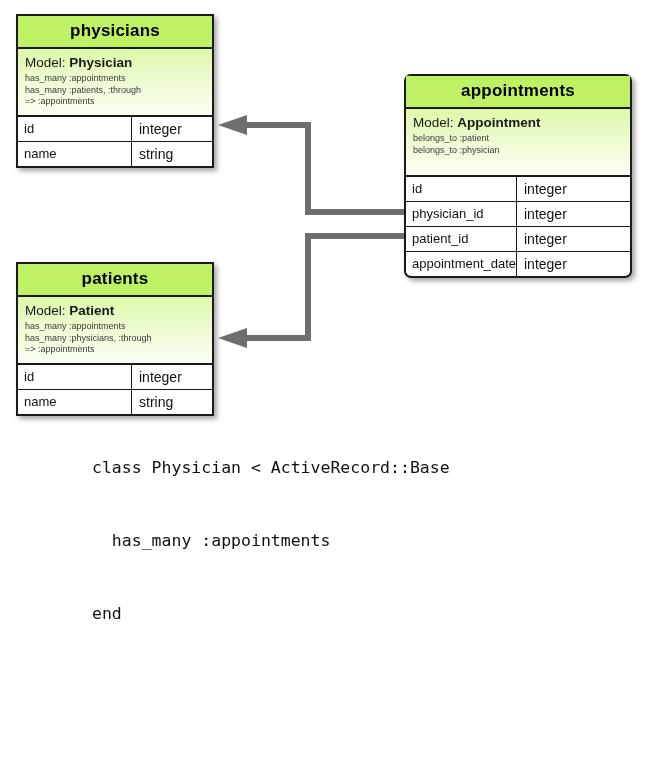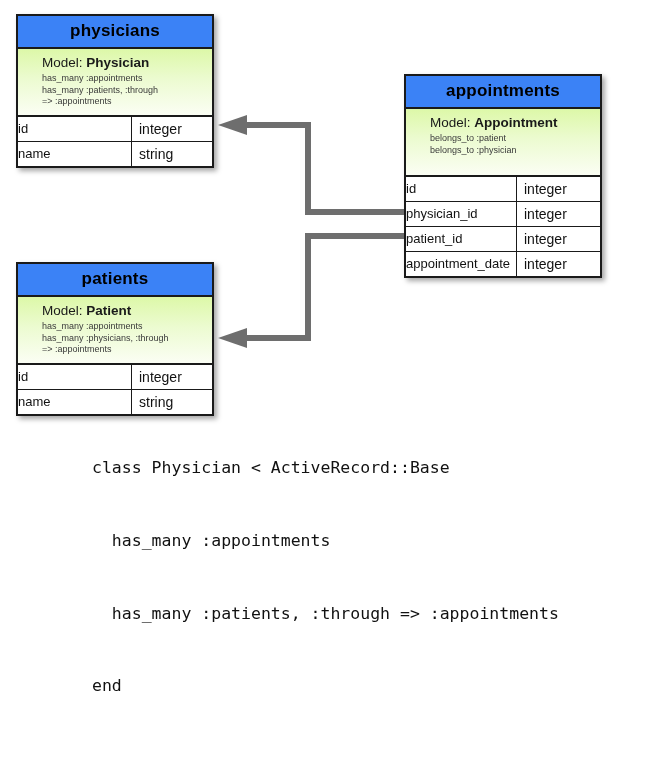--- a/index.html
+++ b/index.html
@@ -17,33 +17,33 @@
 
   
   .er-table {
     position: absolute;
     border: 2px solid #1a1a1a;
     background: #ffffff;
     box-sizing: border-box;
     box-shadow: 3px 3px 5px rgba(0,0,0,0.35);
   }
   .er-title {
-    background: #3b82f6;
+    background: #bef264;
     border-bottom: 2px solid #1a1a1a;
     text-align: center;
     font-weight: bold;
     font-size: 17px;
     color: #000000;
     padding: 5px 0 6px 0;
     letter-spacing: 0.2px;
   }
   .er-model {
     background: linear-gradient(to bottom, #ddf8a8 0%, #ecfbd0 45%, #fbfef4 100%);
     border-bottom: 2px solid #1a1a1a;
-    padding: 6px 7px 7px 24px;
+    padding: 6px 7px 7px 7px;
   }
   .er-model-line {
     font-size: 13.5px;
     color: #1a1a1a;
     margin-bottom: 3px;
     white-space: nowrap;
   }
   .er-model-line b { font-weight: bold; }
   .er-assoc {
     font-size: 9px;
@@ -53,20 +53,21 @@
   }
   .er-rows { display: block; }
   .er-row {
     display: flex;
     border-top: 1px solid #1a1a1a;
     height: 24px;
     align-items: center;
   }
   .er-row:first-child { border-top: none; }
   .er-col-name {
+    padding-left: 6px;
     font-size: 13px;
     color: #111;
     box-sizing: border-box;
     border-right: 1px solid #1a1a1a;
     height: 100%;
     display: flex;
     align-items: center;
     white-space: nowrap;
   }
   .er-col-type {
@@ -77,21 +78,21 @@
     height: 100%;
     display: flex;
     align-items: center;
     flex: 1 1 auto;
     white-space: nowrap;
   }
 
   
   #tbl-physicians   { left: 16px;  top: 14px;  width: 198px; }
   #tbl-patients     { left: 16px;  top: 226px; width: 198px; margin-top: 36px; }
-  #tbl-appointments { left: 404px; top: 74px;  width: 198px; }
+  #tbl-appointments { left: 404px; top: 74px;  width: 228px; border-radius: 7px; }
 
   #tbl-physicians .er-col-name,
   #tbl-patients   .er-col-name   { width: 114px; }
   #tbl-appointments .er-col-name { width: 111px; }
 
   
   #connectors {
     position: absolute;
     left: 0; top: 0;
     width: 657px; height: 778px;
@@ -200,21 +201,20 @@
 
   <g>
     <path d="M 404 236 L 308 236 L 308 338 L 244 338" fill="none" stroke="#6e6e6e" stroke-width="6" stroke-linecap="butt" stroke-linejoin="miter"></path>
     <polygon points="218,338 247,328 247,348" fill="#6e6e6e"></polygon>
   </g>
 </svg>
 
 <div id="code-block">
   <div>class Physician &lt; ActiveRecord::Base</div>
   <div>  has_many :appointments</div>
-  <div>  has_many :patients, :through =&gt; :appointments</div>
   <div>end</div>
   <div class="code-blank">&nbsp;</div>
   
   
   
   
   
   
   
   

